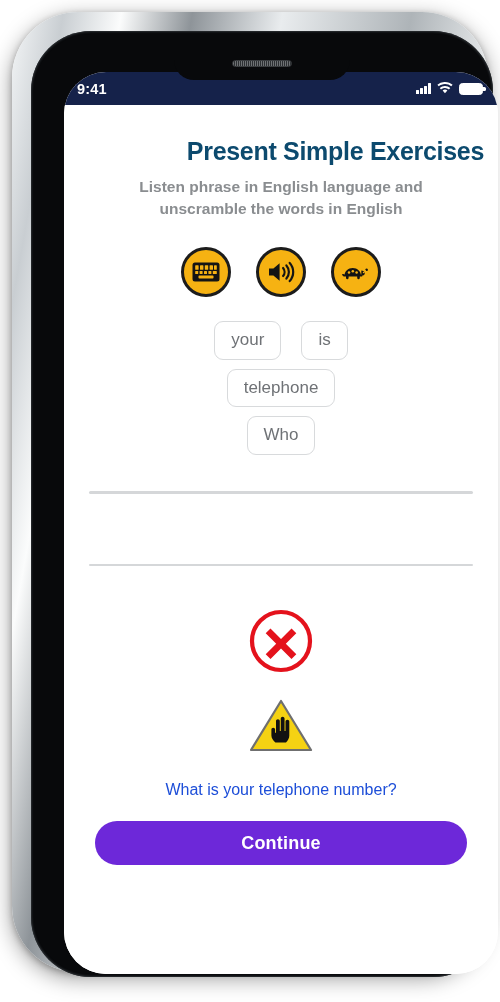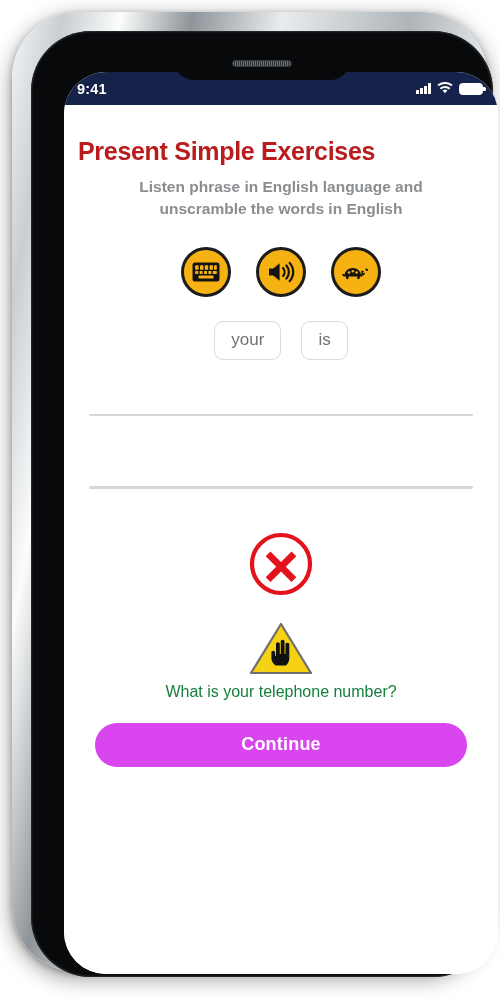--- a/index.html
+++ b/index.html
@@ -134,24 +134,24 @@
     top: 33px;
     width: 434px;
     height: 869px;
     background: #ffffff;
     box-sizing: border-box;
     padding: 0 14px;
   }
 
   #page-title {
     margin: 32px 0 0 0;
-    text-align: left;
+    text-align: right;
     font-size: 25px;
     font-weight: bold;
-    color: #b91c1c;
+    color: #0c4a6e;
     letter-spacing: -0.3px;
   }
   #page-subtitle {
     margin: 10px auto 12px auto;
     text-align: center;
     font-size: 15.5px;
     font-weight: bold;
     color: #8a8d90;
     line-height: 1.45;
     max-width: 330px;
@@ -205,32 +205,32 @@
     background: #d5d7d9;
     border-radius: 2px;
     margin: 0 11px 70px 11px;
   }
   .answer-line:last-child { margin-bottom: 0; }
 
   
   #feedback { margin-top: 42px; text-align: center; }
   #warn-icon-wrap { margin-top: 20px; }
   #answer-reveal {
-    margin-top: 2px;
+    margin-top: 23px;
     text-align: center;
     font-size: 16px;
-    color: #15803d;
+    color: #1d4ed8;
   }
 
   
   #continue-button {
     margin: 22px 17px 0 17px;
     height: 44px;
     border-radius: 24px;
-    background: #d946ef;
+    background: #6d28d9;
     color: #ffffff;
     font-size: 18px;
     font-weight: bold;
     display: flex;
     align-items: center;
     justify-content: center;
     cursor: pointer;
     letter-spacing: 0.2px;
   }
 </style>
@@ -318,22 +318,24 @@
           </div>
 
         </div>
 
         <div id="word-bank">
           <div class="tile-row">
             <div class="word-tile">your</div>
             <div class="word-tile">is</div>
           </div>
           <div class="tile-row">
+            <div class="word-tile">telephone</div>
           </div>
           <div class="tile-row">
+            <div class="word-tile">Who</div>
           </div>
         </div>
 
         <div id="answer-area">
           <div class="answer-line"></div>
           <div class="answer-line"></div>
         </div>
 
         <div id="feedback">
           <span>

